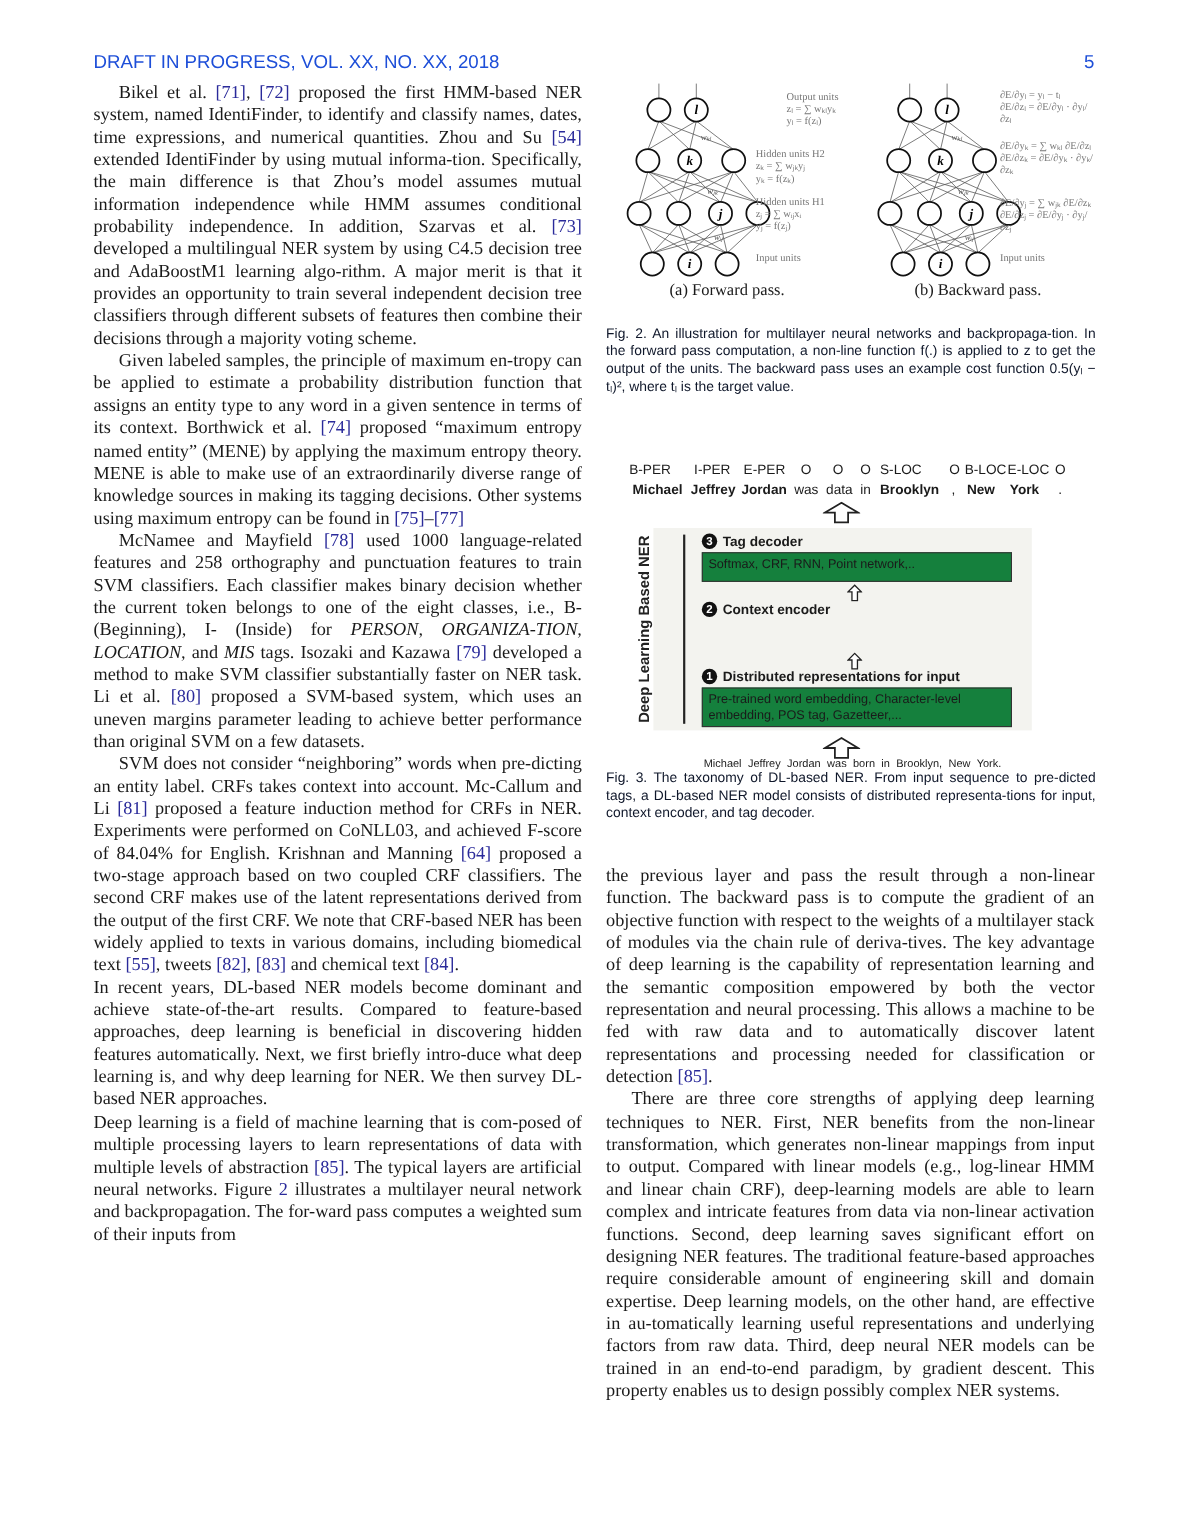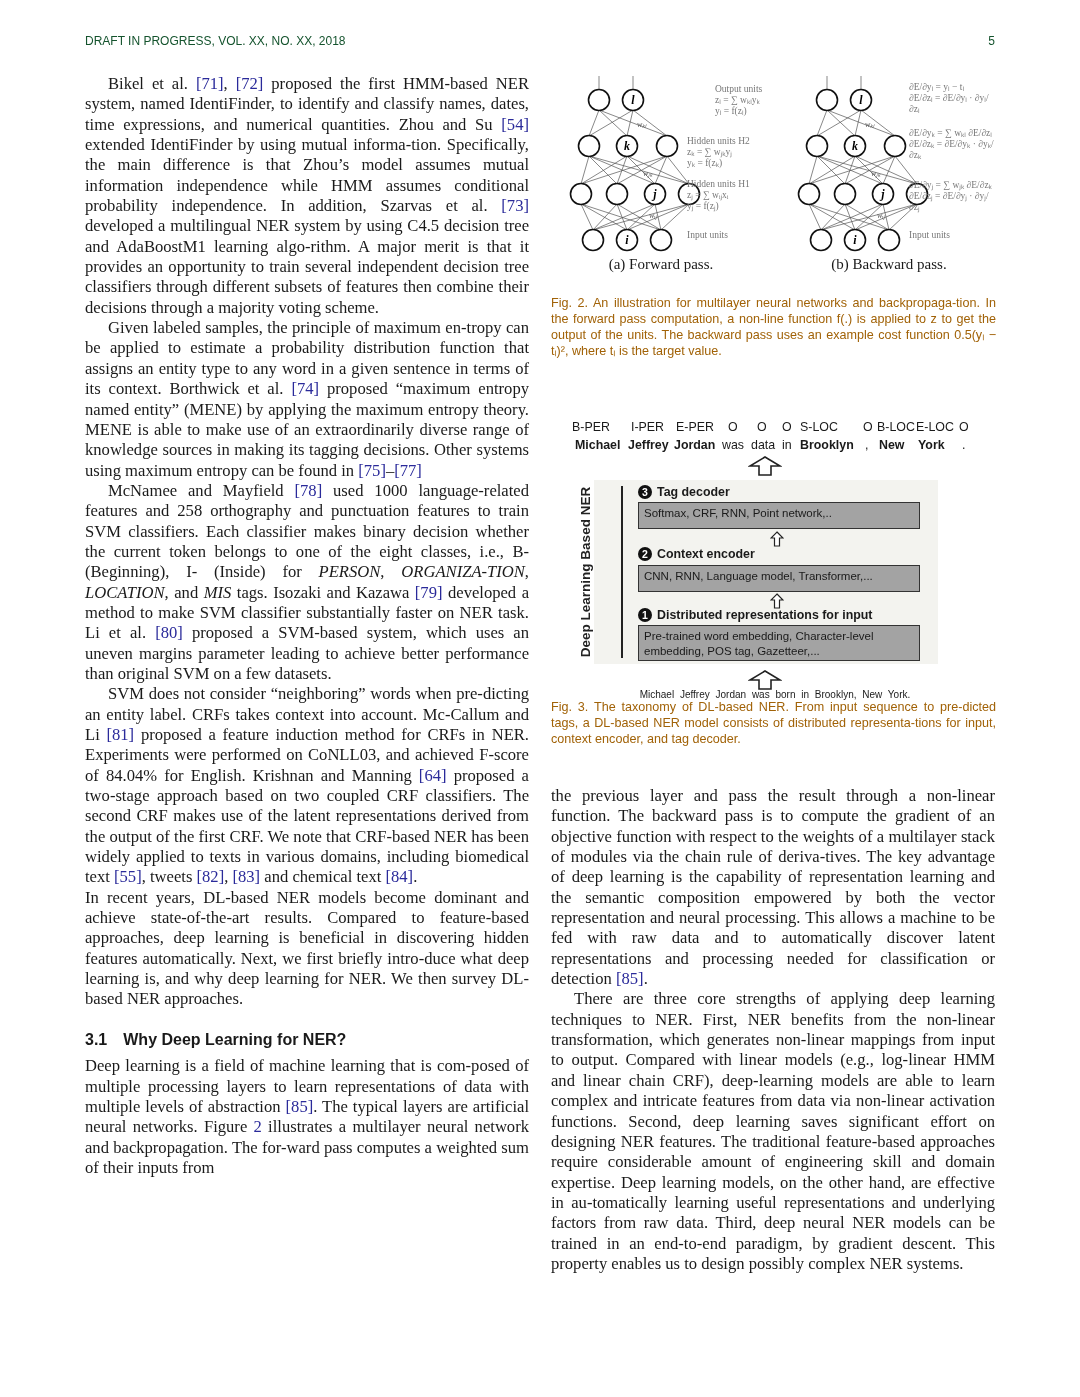--- a/index.html
+++ b/index.html
@@ -1,22 +1,22 @@
 <!DOCTYPE html>
 <html><head>
 <meta charset="utf-8">
 <style>
   html, body { margin: 0; padding: 0; }
   body {
     width: 1080px; height: 1397px; background: #ffffff; position: relative;
     font-family: "Liberation Serif", serif; color: #1a1a1a; overflow: hidden;
   }
   .running-head {
-    position: absolute; top: 34px; left: 85px; width: 910px;
-    font-family: "Liberation Sans", sans-serif; font-size: 12px; color: #14532d;
+    position: absolute; top: 47px; left: 85px; width: 910px;
+    font-family: "Liberation Sans", sans-serif; font-size: 17px; color: #1d4ed8;
   }
   .running-head .page-num { position: absolute; right: 0; top: 0; }
   .col { position: absolute; width: 444px; font-size: 16.6px; line-height: 20.35px; text-align: justify; hyphens: manual; }
   .col-left { left: 85px; top: 74px; }
   .col-right { left: 551px; top: 786px; }
   .col p { margin: 0; text-indent: 23px; }
   .col p.noindent { text-indent: 0; }
   .cite { color: #2a2a9a; }
   .sec-head {
     font-family: "Liberation Sans", sans-serif; font-weight: bold; font-size: 19px;
@@ -33,21 +33,21 @@
   
   .fig2 { position: absolute; left: 551px; top: 72px; width: 445px; height: 290px; }
   .fig2 .panel { position: absolute; top: 0; width: 220px; height: 200px; }
   .fig2 .panel-a { left: 0; }
   .fig2 .panel-b { left: 228px; }
   .fig2 .subcap { position: absolute; top: 184px; width: 220px; text-align: center; font-size: 15px; font-family: "Liberation Serif", serif; }
   .fig2 .subcap-a { left: 0; }
   .fig2 .subcap-b { left: 228px; }
   .eq { position: absolute; font-size: 9.5px; color: #777; line-height: 11px; font-family: "Liberation Serif", serif; }
   .caption {
-    position: absolute; font-family: "Liberation Sans", sans-serif; font-size: 12.6px; line-height: 16px; color: #a16207; text-align: justify;
+    position: absolute; font-family: "Liberation Sans", sans-serif; font-size: 12.6px; line-height: 16px; color: #0f172a; text-align: justify;
   }
   .cap-fig2 { left: 551px; top: 295px; width: 445px; }
   .cap-fig3 { left: 551px; top: 699px; width: 445px; }
 
   
   .fig3 { position: absolute; left: 560px; top: 385px; width: 430px; height: 300px; font-family: "Liberation Sans", sans-serif; margin-top: 31px; }
   .tags-row, .words-row { position: absolute; left: 0; width: 430px; font-size: 12.4px; }
   .tags-row { top: 4px; }
   .words-row { top: 22px; }
   .tags-row span, .words-row span { position: absolute; white-space: nowrap; }
@@ -59,44 +59,41 @@
     transform-origin: 0 0; transform: translate(0, 184px) rotate(-90deg);
     font-weight: bold; font-size: 13.5px; text-align: center; line-height: 20px; color: #222;
   }
   .dl-vline { position: absolute; left: 27px; top: 6px; width: 2px; height: 172px; background: #222; }
   .stage-title { position: absolute; left: 44px; font-weight: bold; font-size: 12.4px; display: flex; align-items: center; }
   .stage-title .circ {
     display: inline-block; width: 14px; height: 14px; border-radius: 50%; background: #111; color: #fff;
     font-size: 10.5px; line-height: 14px; text-align: center; margin-right: 5px;
   }
   .stage-box {
-    position: absolute; left: 44px; width: 282px; border: 1.5px solid #333; background: #a3a3a3;
+    position: absolute; left: 44px; width: 282px; border: 1.5px solid #333; background: #15803d;
     font-size: 11.5px; line-height: 15px; padding: 3px 5px; box-sizing: border-box;
   }
   .input-sent { position: absolute; top: 273px; left: 0; width: 430px; text-align: center; font-size: 10px; word-spacing: 3px; }
 </style>
 </head>
 <body>
 
 <div class="running-head">
   <span>DRAFT IN PROGRESS, VOL. XX, NO. XX, 2018</span>
   <span class="page-num">5</span>
 </div>
 
 <div class="col col-left">
   <p><span>Bikel et al. </span><span class="cite">[71]</span><span>, </span><span class="cite">[72]</span><span> proposed the first HMM-based NER system, named IdentiFinder, to identify and classify names, dates, time expressions, and numerical quantities. Zhou and Su </span><span class="cite">[54]</span><span> extended IdentiFinder by using mutual informa-­tion. Specifically, the main difference is that Zhou’s model assumes mutual information independence while HMM assumes conditional probability independence. In addition, Szarvas et al. </span><span class="cite">[73]</span><span> developed a multilingual NER system by using C4.5 decision tree and AdaBoostM1 learning algo-­rithm. A major merit is that it provides an opportunity to train several independent decision tree classifiers through different subsets of features then combine their decisions through a majority voting scheme.</span></p>
   <p><span>Given labeled samples, the principle of maximum en-­tropy can be applied to estimate a probability distribution function that assigns an entity type to any word in a given sentence in terms of its context. Borthwick et al. </span><span class="cite">[74]</span><span> proposed “maximum entropy named entity” (MENE) by applying the maximum entropy theory. MENE is able to make use of an extraordinarily diverse range of knowledge sources in making its tagging decisions. Other systems using maximum entropy can be found in </span><span class="cite">[75]</span><span>–</span><span class="cite">[77]</span></p>
   <p><span>McNamee and Mayfield </span><span class="cite">[78]</span><span> used 1000 language-related features and 258 orthography and punctuation features to train SVM classifiers. Each classifier makes binary decision whether the current token belongs to one of the eight classes, i.e., B- (Beginning), I- (Inside) for </span><span style="font-style: italic;">PERSON</span><span>, </span><span style="font-style: italic;">ORGANIZA-­TION</span><span>, </span><span style="font-style: italic;">LOCATION</span><span>, and </span><span style="font-style: italic;">MIS</span><span> tags. Isozaki and Kazawa </span><span class="cite">[79]</span><span> developed a method to make SVM classifier substantially faster on NER task. Li et al. </span><span class="cite">[80]</span><span> proposed a SVM-based system, which uses an uneven margins parameter leading to achieve better performance than original SVM on a few datasets.</span></p>
   <p><span>SVM does not consider “neighboring” words when pre-­dicting an entity label. CRFs takes context into account. Mc-­Callum and Li </span><span class="cite">[81]</span><span> proposed a feature induction method for CRFs in NER. Experiments were performed on CoNLL03, and achieved F-score of 84.04% for English. Krishnan and Manning </span><span class="cite">[64]</span><span> proposed a two-stage approach based on two coupled CRF classifiers. The second CRF makes use of the latent representations derived from the output of the first CRF. We note that CRF-based NER has been widely applied to texts in various domains, including biomedical text </span><span class="cite">[55]</span><span>, tweets </span><span class="cite">[82]</span><span>, </span><span class="cite">[83]</span><span> and chemical text </span><span class="cite">[84]</span><span>.</span></p>
 
   <p class="noindent">In recent years, DL-based NER models become dominant and achieve state-of-the-art results. Compared to feature-based approaches, deep learning is beneficial in discovering hidden features automatically. Next, we first briefly intro-­duce what deep learning is, and why deep learning for NER. We then survey DL-based NER approaches.</p>
 
-  <div class="subsec-head">
-    <span class="num">3.1</span><span>Why Deep Learning for NER?</span>
-  </div>
   <p class="noindent"><span>Deep learning is a field of machine learning that is com-­posed of multiple processing layers to learn representations of data with multiple levels of abstraction </span><span class="cite">[85]</span><span>. The typical layers are artificial neural networks. Figure </span><span class="cite">2</span><span> illustrates a multilayer neural network and backpropagation. The for-­ward pass computes a weighted sum of their inputs from</span></p>
 </div>
 
 <div class="fig2">
   <div class="panel panel-a">
     <svg width="220" height="185" viewBox="0 0 220 185">
       <g stroke="#555" stroke-width="0.7" fill="none" id="fwd-edges">
           <line x1="48" y1="38" x2="38" y2="64"></line>
           <line x1="48" y1="38" x2="76" y2="64"></line>
           <line x1="48" y1="38" x2="116" y2="64"></line>
@@ -293,21 +290,20 @@
     <div class="stage-box" style="top:22px; height:27px;">Softmax, CRF, RNN, Point network,..</div>
 
     <svg style="position:absolute; left:176px; top:51px;" width="14" height="16" viewBox="0 0 14 16">
       <path d="M7 1 L13 7 L9.5 7 L9.5 15 L4.5 15 L4.5 7 L1 7 Z" fill="#fff" stroke="#222" stroke-width="1.2"></path>
     </svg>
 
     <div class="stage-title" style="top:67px;">
       <span class="circ">2</span>
       <span>Context encoder</span>
     </div>
-    <div class="stage-box" style="top:85px; height:27px;">CNN, RNN, Language model, Transformer,...</div>
 
     <svg style="position:absolute; left:176px; top:113px;" width="14" height="16" viewBox="0 0 14 16">
       <path d="M7 1 L13 7 L9.5 7 L9.5 15 L4.5 15 L4.5 7 L1 7 Z" fill="#fff" stroke="#222" stroke-width="1.2"></path>
     </svg>
 
     <div class="stage-title" style="top:128px;">
       <span class="circ">1</span>
       <span>Distributed representations for input</span>
     </div>
     <div class="stage-box" style="top:145px; height:36px;">Pre-trained word embedding, Character-level embedding, POS tag, Gazetteer,...</div>

